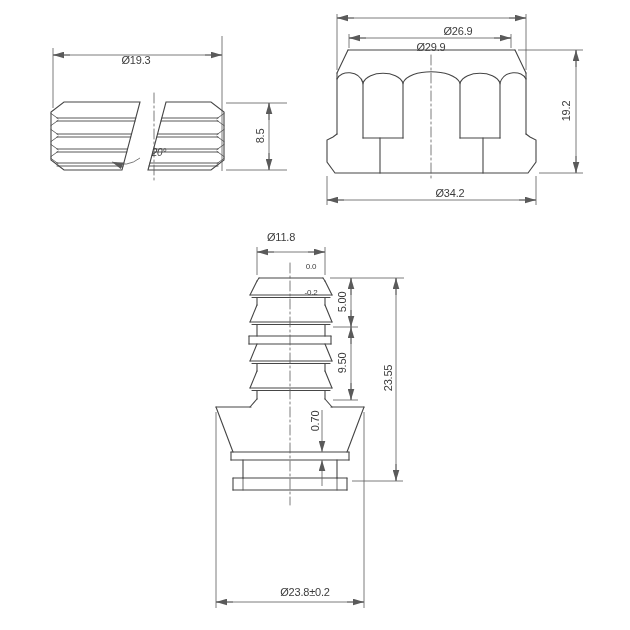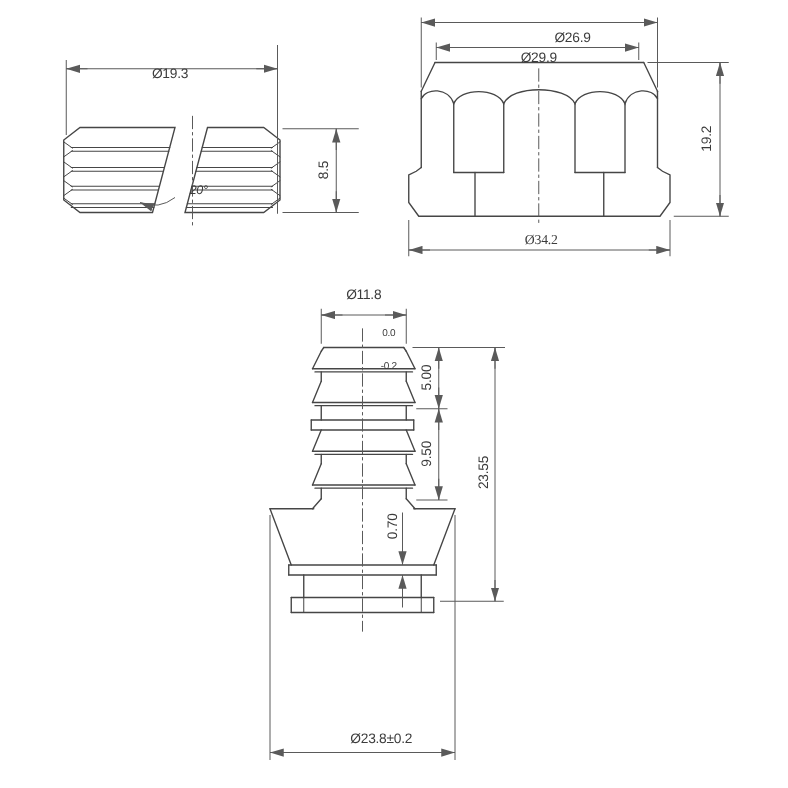--- a/index.html
+++ b/index.html
@@ -238,23 +238,23 @@
   </g>
 </svg>
 
 <div class="dimtext" style="left:136px;top:60px;">Ø19.3</div>
 <div class="dimtext rot" style="left:260px;top:136px;">8.5</div>
 <div class="dimtext angle" style="left:127px;top:153px;">20°</div>
 
 <div class="dimtext" style="left:431px;top:11px;margin-top:36px;">Ø29.9</div>
 <div class="dimtext" style="left:430px;top:31px;margin-left:28px;">Ø26.9</div>
 <div class="dimtext rot" style="left:566px;top:111px;">19.2</div>
-<div class="dimtext" style="left:433px;top:193px;font-family:Liberation Serif, serif;">Ø34.2</div>
-
-<div class="dimtext" style="left:291px;top:237px;">Ø11.8</div>
+<div class="dimtext" style="left:450px;top:193px;">Ø34.2</div>
+
+<div class="dimtext" style="left:281px;top:237px;">Ø11.8</div>
 <div class="dimtext small" style="left:311px;top:229px;">0.0</div>
 <div class="dimtext small" style="left:311px;top:255px;">-0.2</div>
 <div class="dimtext rot" style="left:342px;top:302px;">5.00</div>
 <div class="dimtext rot" style="left:342px;top:363px;">9.50</div>
 <div class="dimtext rot" style="left:388px;top:378px;">23.55</div>
 <div class="dimtext rot" style="left:315px;top:421px;">0.70</div>
 <div class="dimtext" style="left:305px;top:592px;">Ø23.8±0.2</div>
 
 </div>
 

